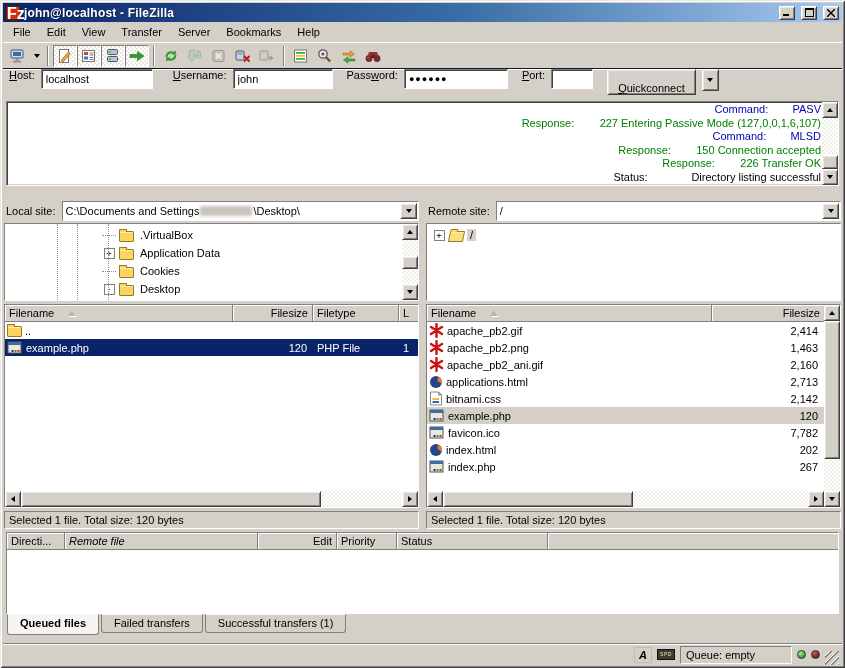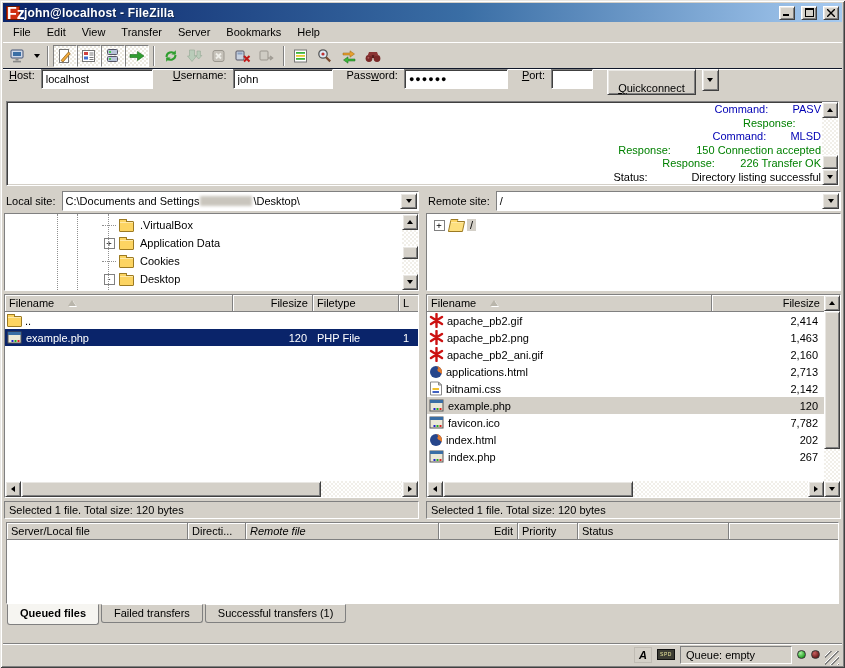--- a/index.html
+++ b/index.html
@@ -49,21 +49,21 @@
   .vscroll{width:16px;flex:0 0 auto;display:flex;flex-direction:column;background-color:#f1efe9;background-image:linear-gradient(45deg,#fff 25%,transparent 25%,transparent 75%,#fff 75%),linear-gradient(45deg,#fff 25%,transparent 25%,transparent 75%,#fff 75%);background-size:4px 4px;background-position:0 0,2px 2px;}
   .hscroll{height:16px;flex:0 0 auto;display:flex;background-color:#f1efe9;background-image:linear-gradient(45deg,#fff 25%,transparent 25%,transparent 75%,#fff 75%),linear-gradient(45deg,#fff 25%,transparent 25%,transparent 75%,#fff 75%);background-size:4px 4px;background-position:0 0,2px 2px;}
   .sb-btn{width:16px;height:16px;flex:0 0 auto;display:flex;align-items:center;justify-content:center;padding:0;}
   .sb-thumb{background:#d4d0c8;}
   .arr{width:0;height:0;display:block;}
   .arr.up{border-left:3px solid transparent;border-right:3px solid transparent;border-bottom:4px solid #000;}
   .arr.down{border-left:3px solid transparent;border-right:3px solid transparent;border-top:4px solid #000;}
   .arr.left{border-top:3px solid transparent;border-bottom:3px solid transparent;border-right:4px solid #000;}
   .arr.right{border-top:3px solid transparent;border-bottom:3px solid transparent;border-left:4px solid #000;}
   
-  .main{flex:0 0 auto;display:flex;gap:7px;padding:3px 1px 0 1px;}
+  .main{flex:0 0 auto;display:flex;gap:7px;padding:13px 1px 0 1px;}
   .pane{width:415px;display:flex;flex-direction:column;}
   .site-row{height:20px;display:flex;align-items:center;gap:4px;margin:1px 0 2px 0;}
   .site-label{white-space:nowrap;padding:0 2px;}
   .combo{flex:1;height:20px;background:#fff;display:flex;align-items:center;padding-left:3px;position:relative;}
   .combo-btn{position:absolute;right:1px;top:1px;width:17px;height:16px;display:flex;align-items:center;justify-content:center;padding:0;}
   .redacted{display:inline-block;width:52px;height:10px;background:#c9c5bd;filter:blur(1.5px);margin:0 1px;vertical-align:-1px;}
   .tree{height:78px;background:#fff;display:flex;margin-bottom:3px;}
   .tree-body{flex:1;position:relative;overflow:hidden;padding-top:2px;}
   .guide{position:absolute;top:0;bottom:0;border-left:1px dotted #909090;}
   .t-row{height:18px;display:flex;align-items:center;padding-left:96px;}
@@ -274,20 +274,21 @@
   </div>
 
   <div class="log sunken">
     <div class="log-lines">
       <div class="log-row command">
           <span class="log-label">Command:</span>
           <span>PASV</span>
         </div>
       <div class="log-row response">
           <span class="log-label">Response:</span>
+          <span>227 Entering Passive Mode (127,0,0,1,6,107)</span>
         </div>
       <div class="log-row command">
           <span class="log-label">Command:</span>
           <span>MLSD</span>
         </div>
       <div class="log-row response">
           <span class="log-label">Response:</span>
           <span>150 Connection accepted</span>
         </div>
       <div class="log-row response">
@@ -587,23 +588,20 @@
           </div>
         </div>
       </div>
       <div class="pane-status sunken-light">Selected 1 file. Total size: 120 bytes</div>
     </div>
   </div>
 
   <div class="queue-wrap">
     <div class="queue-box sunken-light">
       <div class="lv-head">
-        <div class="hcell qc0">
-            <span>Server/Local file</span>
-          </div>
         <div class="hcell qc1">
             <span>Directi...</span>
           </div>
         <div class="hcell qc2">
             <span>Remote file</span>
           </div>
         <div class="hcell qc3 num">
             <span>Edit</span>
           </div>
         <div class="hcell qc4">

